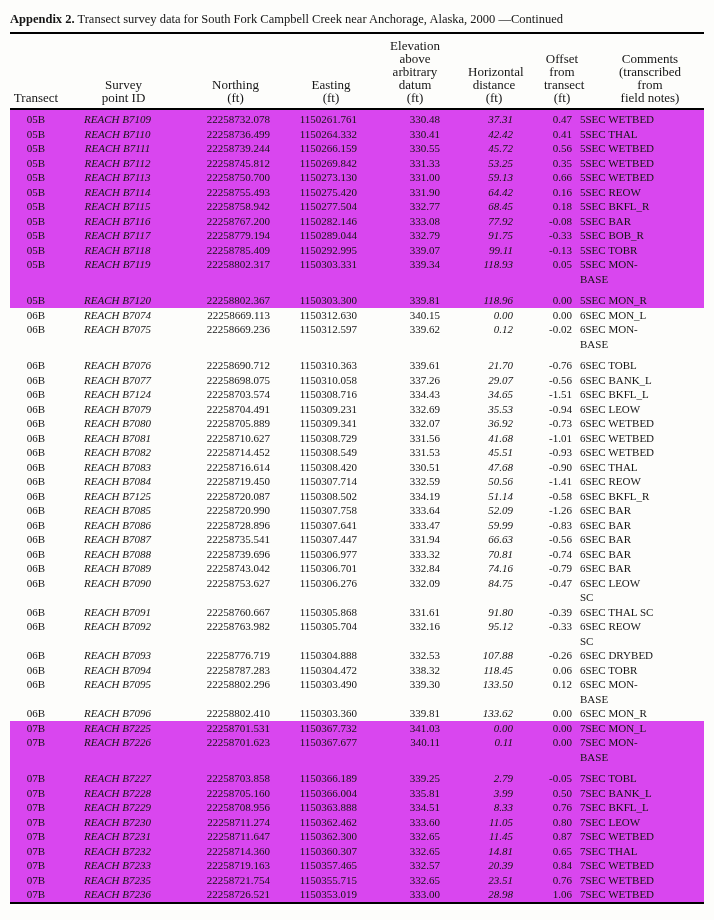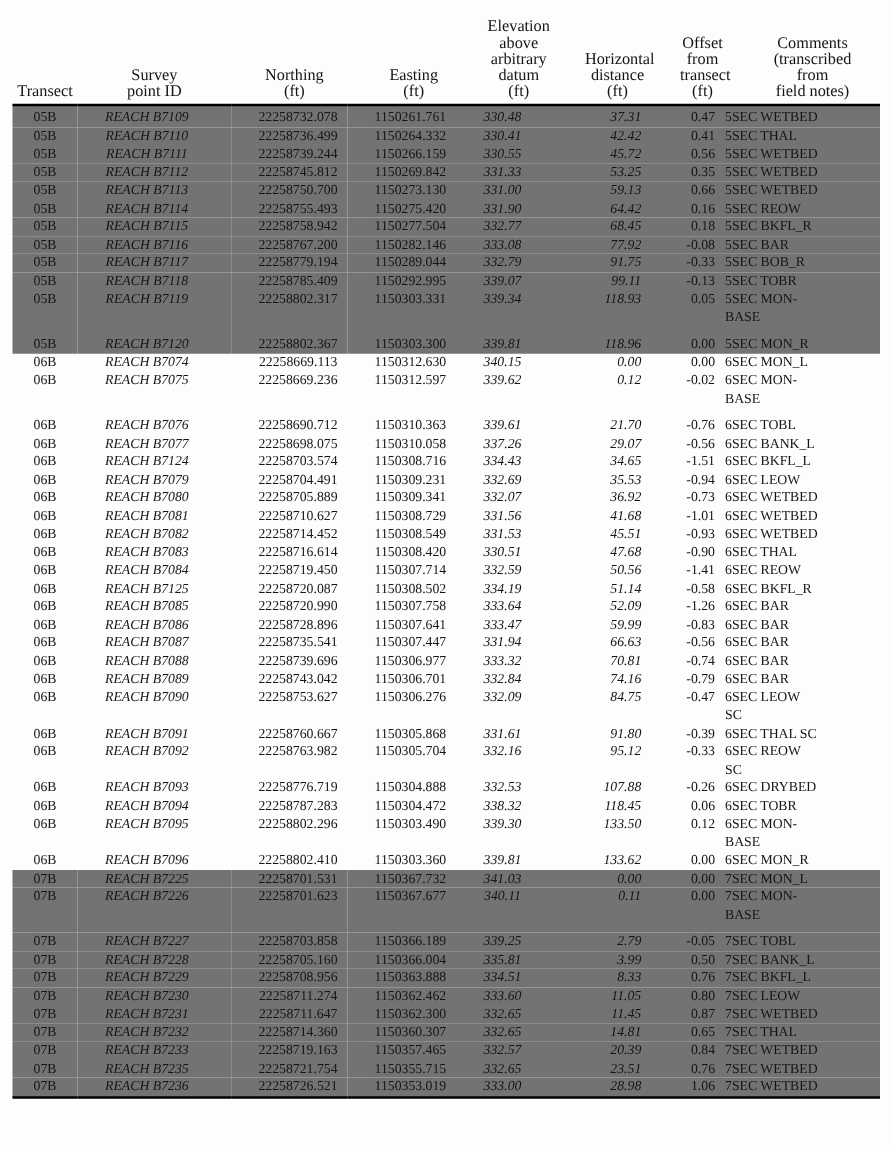--- a/index.html
+++ b/index.html
@@ -41,45 +41,48 @@
     white-space: pre-line;
   }
   tbody { border-bottom: 2px solid #000; }
   tbody td {
     font-size: 11px;
     line-height: 14.5px;
     padding: 0;
     vertical-align: top;
   }
   tbody tr:first-child td { padding-top: 2px; }
-  tr.shaded { background: #737373; }
+  tr.shaded { background: #d946ef; }
   tr.gap-after td { padding-bottom: 7px; }
 
   
   th.c1, td.c1 { text-align: center; }
   th.c2 { }
   td.c2 { text-align: center; padding-right: 12px; font-style: italic; }
   td.c3 { text-align: right; padding-right: 8px; }
   td.c4 { text-align: right; padding-right: 7px; }
-  td.c5 { text-align: center; padding-right: 8px; font-style: italic; }
+  td.c5 { text-align: right; padding-right: 8px; }
   td.c6 { text-align: right; padding-right: 7px; font-style: italic; }
   td.c7 { text-align: right; padding-right: 8px; }
   td.c8 { white-space: pre-line; }
   th.c3 { padding-left: 8px; }
   th.c4 { padding-left: 20px; }
   th.c5 { padding-left: 18px; }
   th.c6 { padding-left: 20px; }
   th.c7 { padding-left: 24px; }
   th.c8 { padding-left: 16px; }
 </style>
 </head>
 <body>
 
 <div class="page">
 
+  <div class="title-line">
+    <span class="title-label">Appendix 2.</span><span> Transect survey data for South Fork Campbell Creek near Anchorage, Alaska, 2000 —Continued</span>
+  </div>
 
   <table>
     <colgroup>
       <col style="width:52px">
         <col style="width:123px">
         <col style="width:93px">
         <col style="width:86px">
       <col style="width:84px">
         <col style="width:72px">
         <col style="width:60px">

